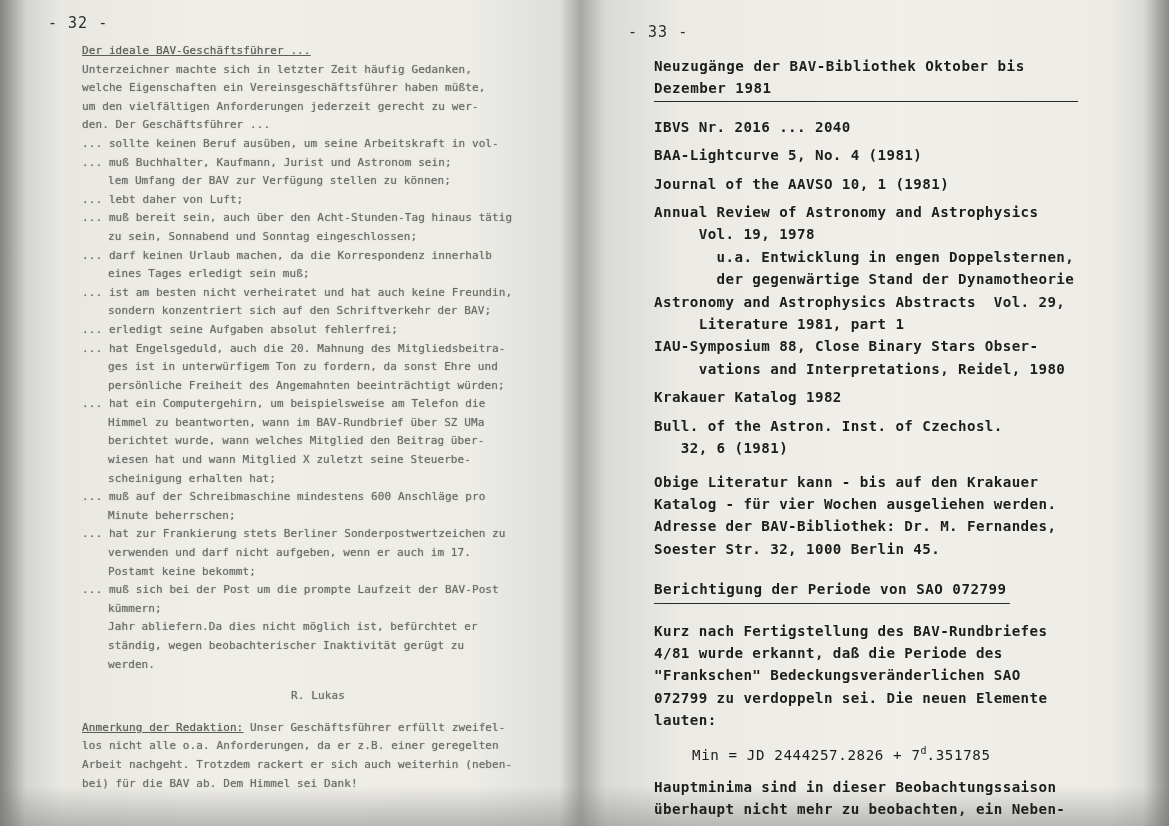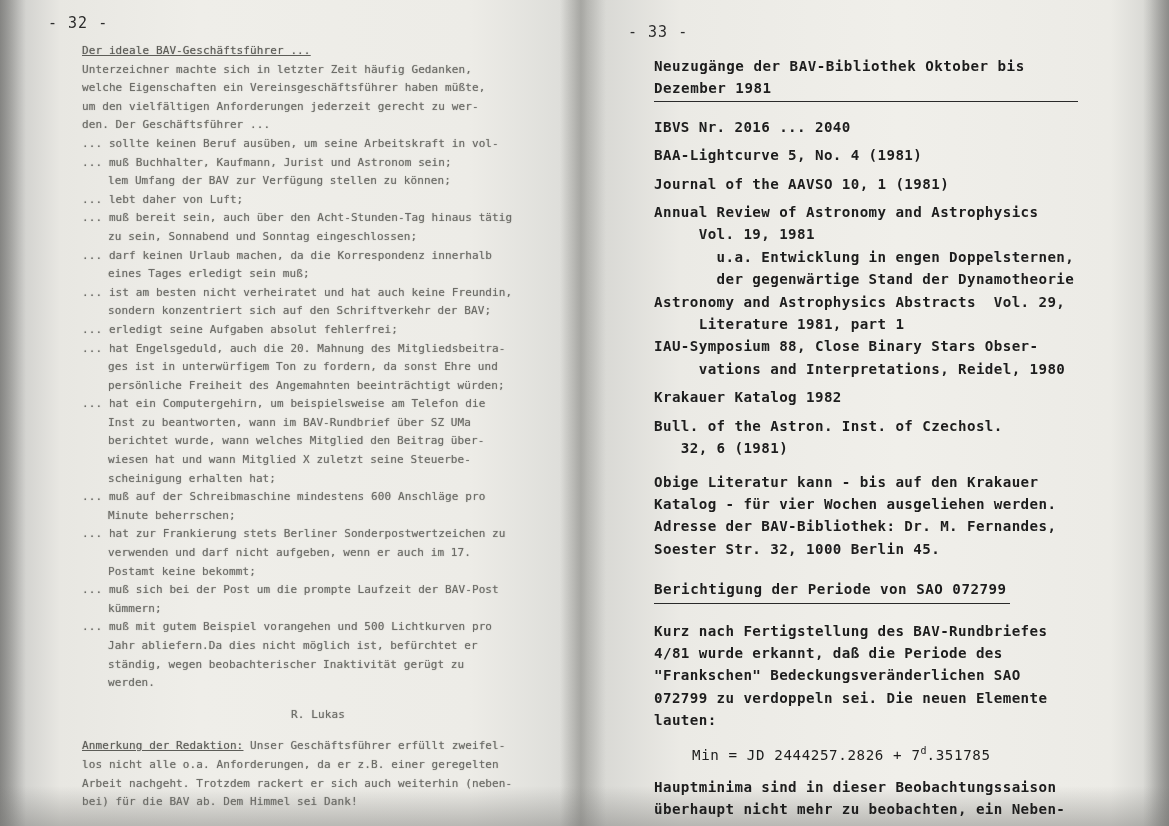--- a/index.html
+++ b/index.html
@@ -184,36 +184,35 @@
       <span class="ln indent1">... ist am besten nicht verheiratet und hat auch keine Freundin,</span>
       <span class="ln indent2">sondern konzentriert sich auf den Schriftverkehr der BAV;</span>
 
       <span class="ln indent1">... erledigt seine Aufgaben absolut fehlerfrei;</span>
 
       <span class="ln indent1">... hat Engelsgeduld, auch die 20. Mahnung des Mitgliedsbeitra-</span>
       <span class="ln indent2">ges ist in unterwürfigem Ton zu fordern, da sonst Ehre und</span>
       <span class="ln indent2">persönliche Freiheit des Angemahnten beeinträchtigt würden;</span>
 
       <span class="ln indent1">... hat ein Computergehirn, um beispielsweise am Telefon die</span>
-      <span class="ln indent2">Inst zu beantworten, wann im BAV-Rundbrief über SZ UMa</span>
+      <span class="ln indent2">Himmel zu beantworten, wann im BAV-Rundbrief über SZ UMa</span>
       <span class="ln indent2">berichtet wurde, wann welches Mitglied den Beitrag über-</span>
       <span class="ln indent2">wiesen hat und wann Mitglied X zuletzt seine Steuerbe-</span>
       <span class="ln indent2">scheinigung erhalten hat;</span>
 
       <span class="ln indent1">... muß auf der Schreibmaschine mindestens 600 Anschläge pro</span>
       <span class="ln indent2">Minute beherrschen;</span>
 
       <span class="ln indent1">... hat zur Frankierung stets Berliner Sonderpostwertzeichen zu</span>
       <span class="ln indent2">verwenden und darf nicht aufgeben, wenn er auch im 17.</span>
       <span class="ln indent2">Postamt keine bekommt;</span>
 
       <span class="ln indent1">... muß sich bei der Post um die prompte Laufzeit der BAV-Post</span>
       <span class="ln indent2">kümmern;</span>
 
-      <span class="ln indent1">... muß mit gutem Beispiel vorangehen und 500 Lichtkurven pro</span>
       <span class="ln indent2">Jahr abliefern.Da dies nicht möglich ist, befürchtet er</span>
       <span class="ln indent2">ständig, wegen beobachterischer Inaktivität gerügt zu</span>
       <span class="ln indent2">werden.</span>
 
       <span class="sig">R. Lukas</span>
 
       <span class="ln"><span class="hdr">Anmerkung der Redaktion:</span><span> Unser Geschäftsführer erfüllt zweifel-</span></span>
       <span class="ln">los nicht alle o.a. Anforderungen, da er z.B. einer geregelten</span>
       <span class="ln">Arbeit nachgeht. Trotzdem rackert er sich auch weiterhin (neben-</span>
       <span class="ln">bei) für die BAV ab. Dem Himmel sei Dank!</span>
@@ -228,21 +227,21 @@
       <span class="ln title">Dezember 1981</span>
       <div class="rule"></div>
 
       <span class="ln">IBVS Nr. 2016 ... 2040</span>
       <span class="blank-sm"></span>
       <span class="ln">BAA-Lightcurve 5, No. 4 (1981)</span>
       <span class="blank-sm"></span>
       <span class="ln">Journal of the AAVSO 10, 1 (1981)</span>
       <span class="blank-sm"></span>
       <span class="ln">Annual Review of Astronomy and Astrophysics</span>
-      <span class="ln">     Vol. 19, 1981</span>
+      <span class="ln">     Vol. 19, 1978</span>
       <span class="ln">       u.a. Entwicklung in engen Doppelsternen,</span>
       <span class="ln">       der gegenwärtige Stand der Dynamotheorie</span>
       <span class="ln">Astronomy and Astrophysics Abstracts  Vol. 29,</span>
       <span class="ln">     Literature 1981, part 1</span>
       <span class="ln">IAU-Symposium 88, Close Binary Stars Obser-</span>
       <span class="ln">     vations and Interpretations, Reidel, 1980</span>
       <span class="blank-sm"></span>
       <span class="ln">Krakauer Katalog 1982</span>
       <span class="blank-sm"></span>
       <span class="ln">Bull. of the Astron. Inst. of Czechosl.</span>

